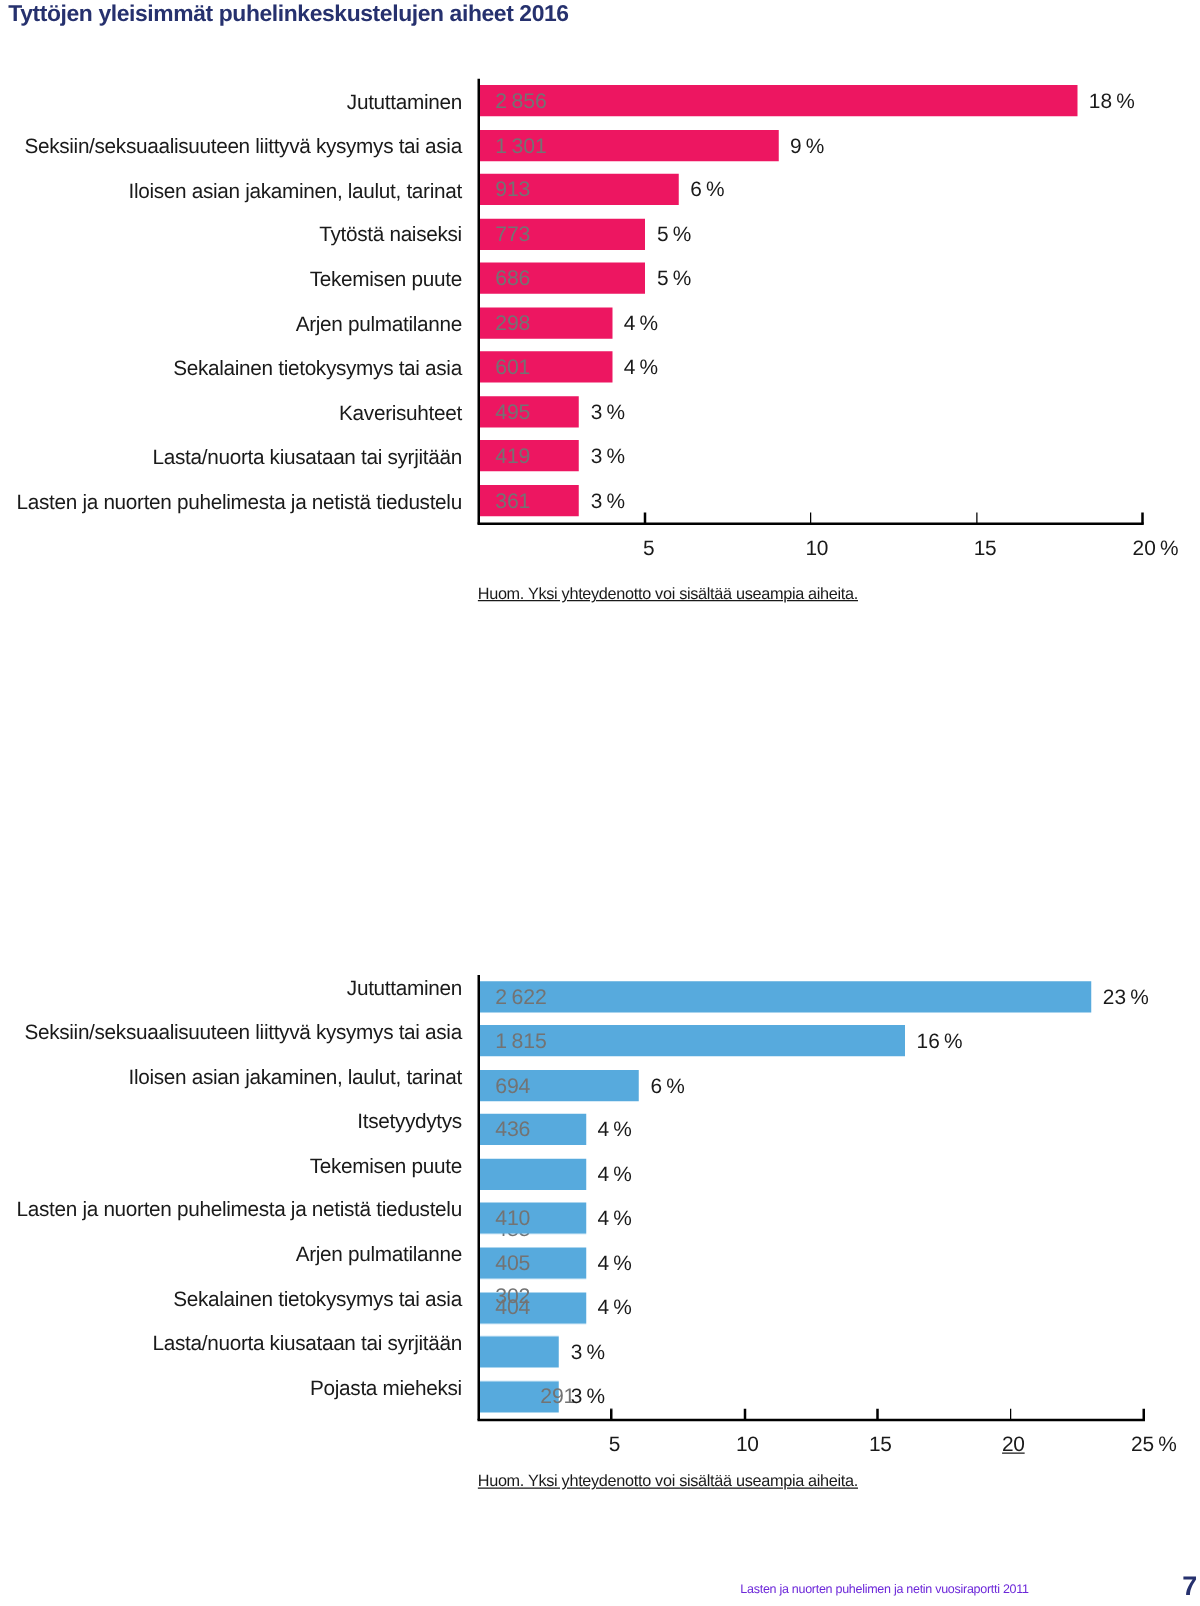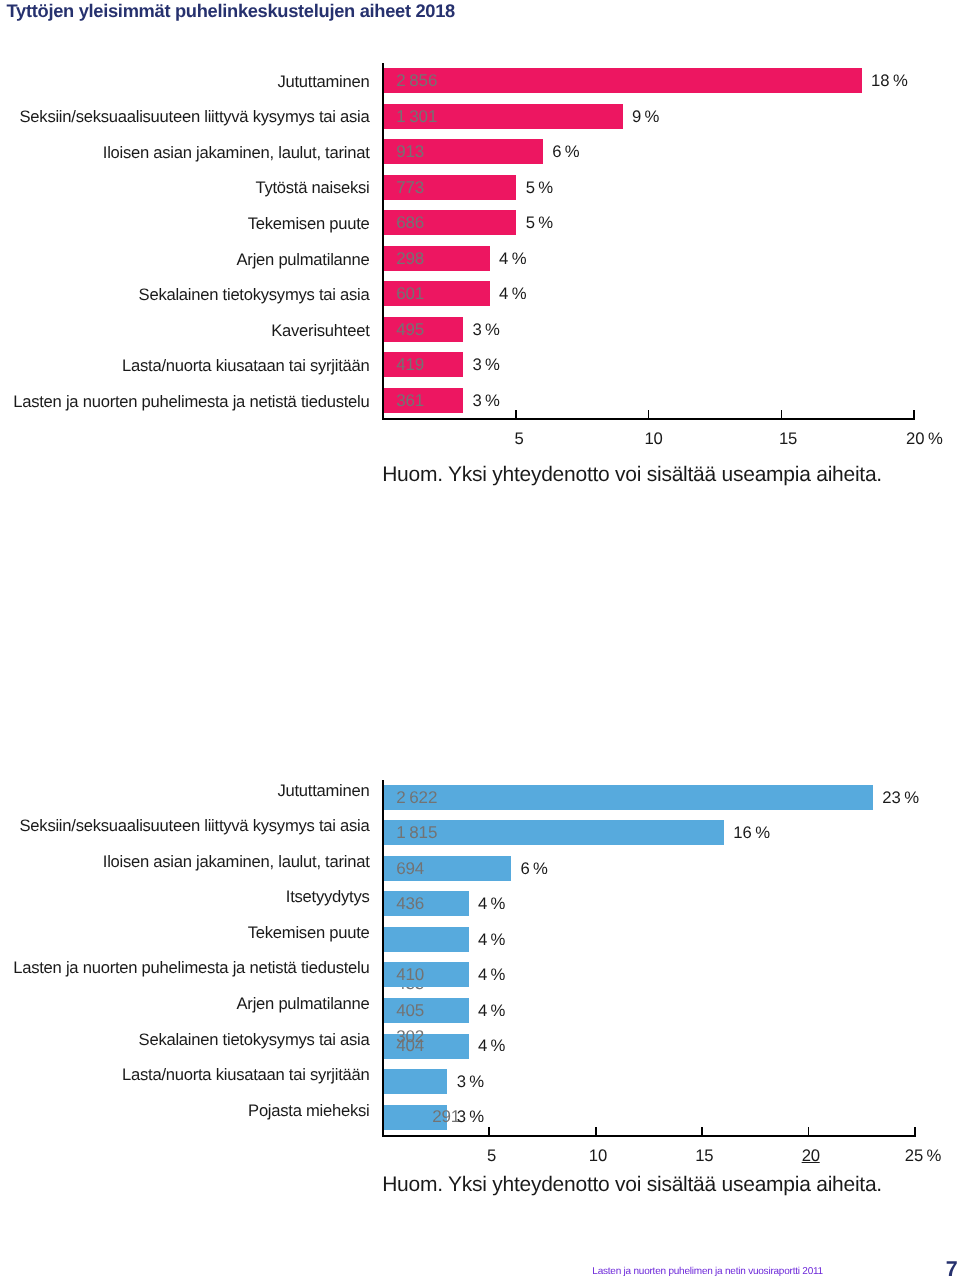--- a/index.html
+++ b/index.html
@@ -13,29 +13,29 @@
   .chart-title{position:absolute;font-weight:bold;font-size:18.3px;letter-spacing:-0.3px;line-height:20px;color:#26316E;white-space:nowrap;}
   .chart{position:absolute;left:0;top:0;}
   .axisline{position:absolute;background:#000;}
   .cat-label{position:absolute;text-align:right;font-size:16.6px;letter-spacing:-0.25px;line-height:16px;color:#1A1A1A;white-space:nowrap;}
   .bar-row{position:static;height:0;}
   .bar{position:absolute;}
   .bar-value{position:absolute;color:#737373;font-size:17px;letter-spacing:-0.25px;line-height:16px;white-space:nowrap;}
   .pct{position:absolute;color:#1A1A1A;font-size:16.7px;letter-spacing:-0.25px;line-height:16px;white-space:nowrap;}
   .tick{position:absolute;background:#000;width:1.7px;}
   .ticklabel{position:absolute;font-size:16.7px;letter-spacing:-0.25px;line-height:16px;color:#1A1A1A;white-space:nowrap;text-align:center;}
-  .note{position:absolute;font-size:21px;letter-spacing:-0.25px;line-height:16px;color:#1A1A1A;white-space:nowrap;}
+  .note{position:absolute;font-size:13px;letter-spacing:-0.25px;line-height:16px;color:#1A1A1A;white-space:nowrap;text-decoration:underline;}
   .footer-text{position:absolute;font-size:10px;letter-spacing:-0.22px;line-height:14px;color:#6d28d9;white-space:nowrap;}
   .footer-page{position:absolute;font-size:21.5px;line-height:21px;font-weight:bold;color:#26316E;}
 </style>
 </head>
 <body>
 
 <div class="page">
-  <div id="chart0-title" class="chart-title" style="top: 1px; left: 6.6px;">Tyttöjen yleisimmät puhelinkeskustelujen aiheet 2018</div>
+  <div id="chart0-title" class="chart-title" style="top: 1px; left: 6.6px;">Tyttöjen yleisimmät puhelinkeskustelujen aiheet 2016</div>
   <div id="chart0" class="chart">
       <div class="axisline" style="left:382px;top:62.5px;width:1.9px;height:356.15px;"></div>
       <div class="axisline" style="left:382px;top:417.65px;height:2px;width:533.3px;"></div>
       <div class="bar-row">
         <div class="cat-label" style="left:-60.5px;width:430px;top:73.9px;">Jututtaminen</div>
         <div class="bar" style="left:383.5px;top:68.2px;width:478.26px;height:25px;background:#ED1661;"></div>
         <div class="bar-value" style="left:396.29999999999995px;top:73px;">2 856</div>
         <div class="pct" style="left:871.06px;top:73px;">18 %</div>
       </div>
       <div class="bar-row">

